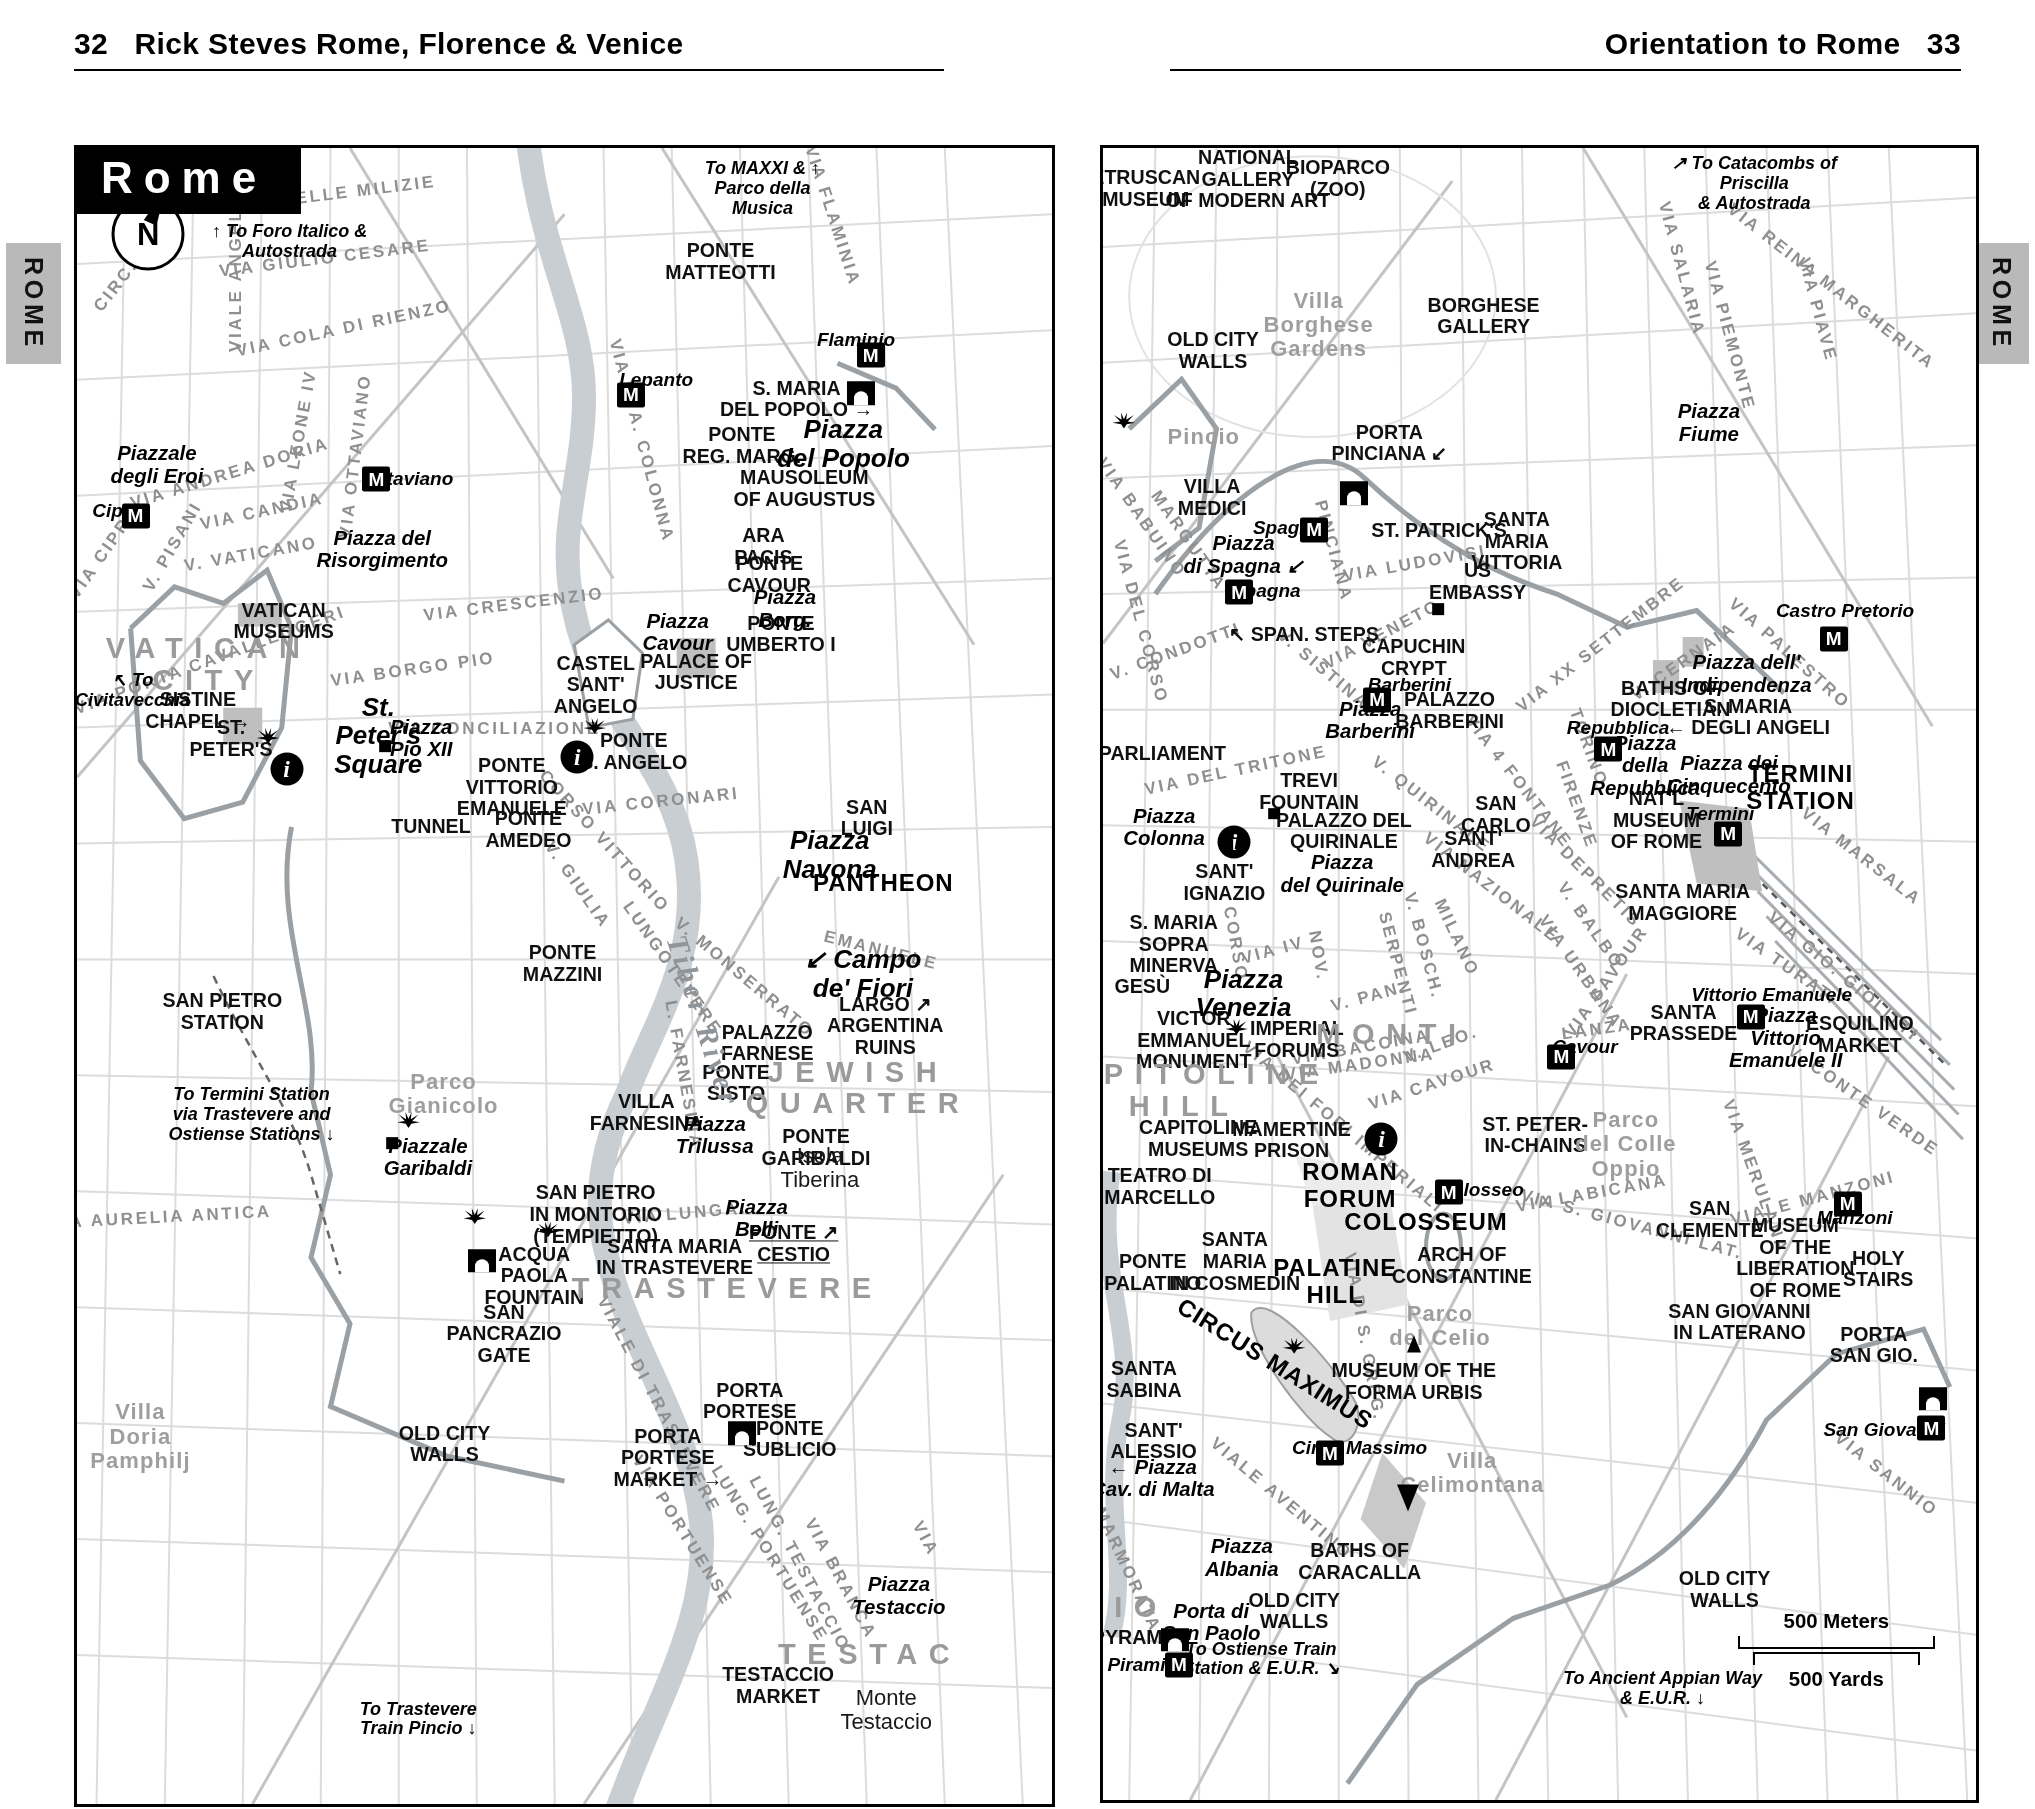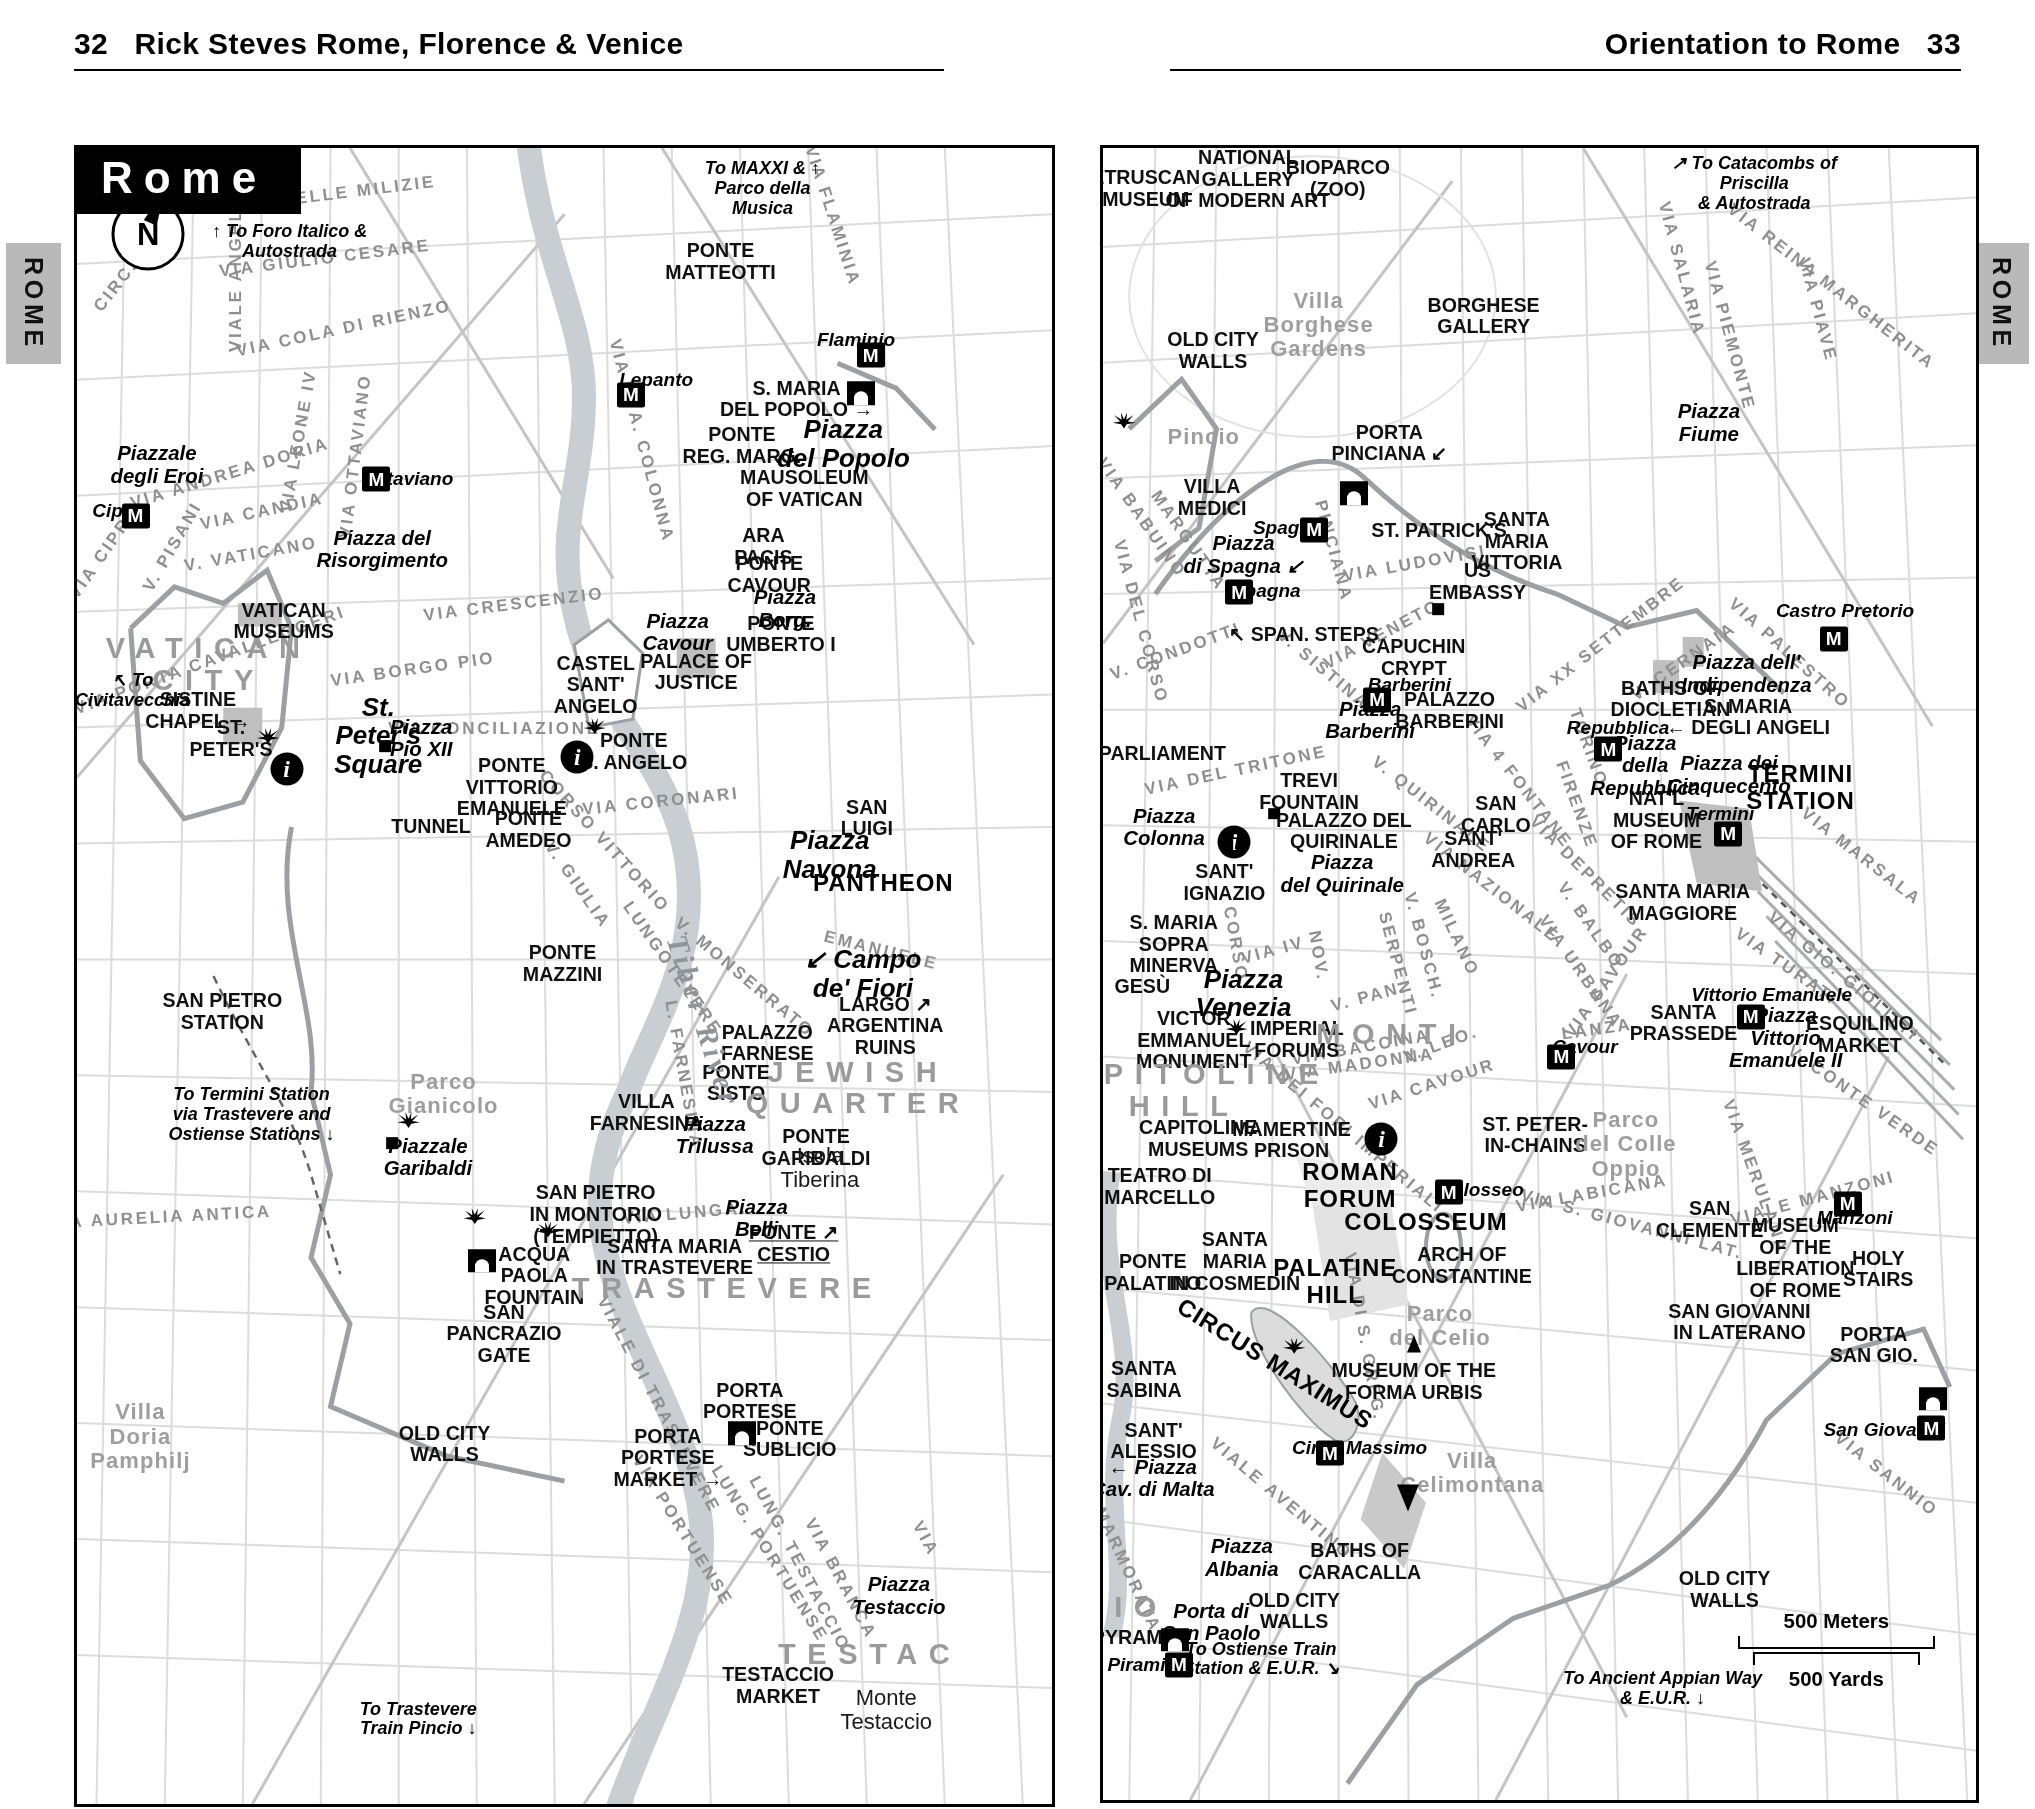--- a/index.html
+++ b/index.html
@@ -156,21 +156,21 @@
     <div class="label st" style="left: 74.1%; top: 85.5%; transform: translate(-50%, -50%) rotate(62deg);">LUNG. TESTACCIO</div>
     <div class="label st" style="left: 78.3%; top: 86.4%; transform: translate(-50%, -50%) rotate(62deg);">VIA BRANCA</div>
     <div class="label st" style="left: 87%; top: 84%; transform: translate(-50%, -50%) rotate(62deg);">VIA</div>
     <div class="label pl" style="left: 66%; top: 6.9%;">PONTE
 MATTEOTTI</div>
     <div class="label pl" style="left: 73.8%; top: 15.2%;">S. MARIA
 DEL POPOLO →</div>
     <div class="label pl" style="left: 68.2%; top: 18%;">PONTE
 REG. MARG.</div>
     <div class="label pl" style="left: 74.6%; top: 20.6%;">MAUSOLEUM
-OF VATICAN</div>
+OF AUGUSTUS</div>
     <div class="label pl" style="left: 70.4%; top: 24.1%;">ARA
 PACIS</div>
     <div class="label pl" style="left: 71%; top: 25.8%;">PONTE
 CAVOUR</div>
     <div class="label pl" style="left: 72.2%; top: 29.4%;">PONTE
 UMBERTO I</div>
     <div class="label pl" style="left: 63.5%; top: 31.7%;">PALACE OF
 JUSTICE</div>
     <div class="label pl" style="left: 53.2%; top: 32.4%;">CASTEL
 SANT'

